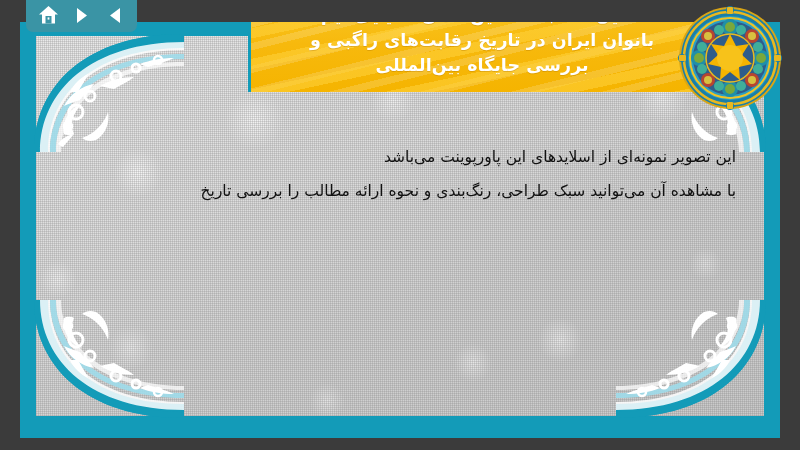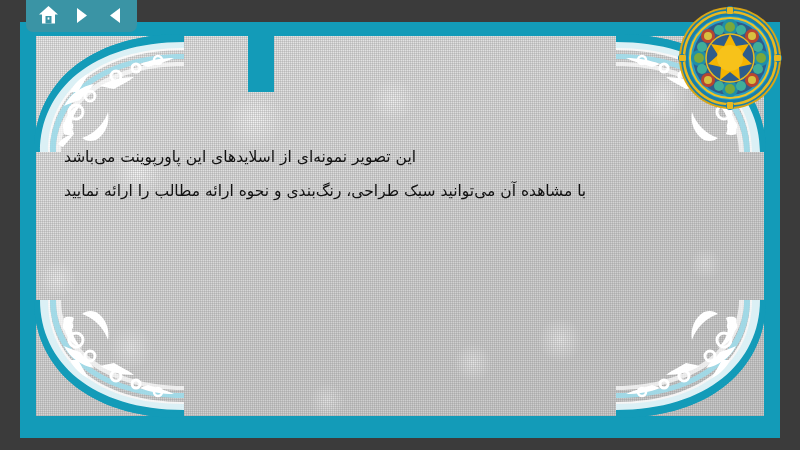--- a/index.html
+++ b/index.html
@@ -174,21 +174,21 @@
   }
 
   
   #body-text {
     position: absolute;
     left: 0;
     right: 0;
     top: 118px;
     z-index: 20;
     direction: rtl;
-    text-align: left;
+    text-align: right;
     padding: 0 44px;
   }
   .body-line {
     color: #111111;
     font-size: 15.5px;
     line-height: 34px;
     white-space: nowrap;
     font-weight: normal;
   }
 </style>
@@ -287,27 +287,35 @@
         <circle cx="102" cy="34" r="4" fill="none" stroke="#ffffff" stroke-width="3"></circle>
         <path d="M106,30 c10,-4 22,-6 34,-6 c-8,4 -18,6 -26,9 c-3,-1 -6,-2 -8,-3 Z"></path>
         <circle cx="124" cy="26" r="4" fill="none" stroke="#ffffff" stroke-width="2.5"></circle>
         <path d="M36,58 c4,-8 10,-14 18,-18 c-3,7 -7,12 -10,18 c-3,0 -6,0 -8,0 Z"></path>
         <circle cx="34" cy="92" r="4" fill="none" stroke="#ffffff" stroke-width="2.5"></circle>
       </g>
     </svg>
 
     <div id="body-text">
       <div class="body-line">این تصویر نمونه‌ای از اسلایدهای این پاورپوینت می‌باشد</div>
-      <div class="body-line">با مشاهده آن می‌توانید سبک طراحی، رنگ‌بندی و نحوه ارائه مطالب را ارائه نمایید</div>
+      <div class="body-line">با مشاهده آن می‌توانید سبک طراحی، رنگ‌بندی و نحوه ارائه مطالب را بررسی تاریخ</div>
     </div>
 
   </div>
 
   <div id="banner-teal"></div>
 
+  <div id="title-banner">
+    <div id="banner-stripes"></div>
+    <div id="title-text">
+      <div class="title-line">تمایل کسب نفستین مدال آسیایی تیم</div>
+      <div class="title-line">بانوان ایران در تاریخ رقابت‌های راگبی و</div>
+      <div class="title-line">بررسی جایگاه بین‌المللی</div>
+    </div>
+  </div>
 
   <svg id="medallion" viewBox="0 0 104 104">
     <circle cx="52" cy="52" r="51" fill="#d8a516"></circle>
     <circle cx="52" cy="52" r="49" fill="#1a7fa8"></circle>
     <circle cx="52" cy="52" r="46" fill="none" stroke="#e8b820" stroke-width="2.5"></circle>
     <circle cx="52" cy="52" r="42" fill="#2a9fc4"></circle>
     <circle cx="52" cy="52" r="40" fill="none" stroke="#f0c425" stroke-width="2"></circle>
     <circle cx="52" cy="52" r="37" fill="#2f5d8a"></circle>
     <g>
       <circle cx="52" cy="21" r="8" fill="#1f8fa8"></circle>

